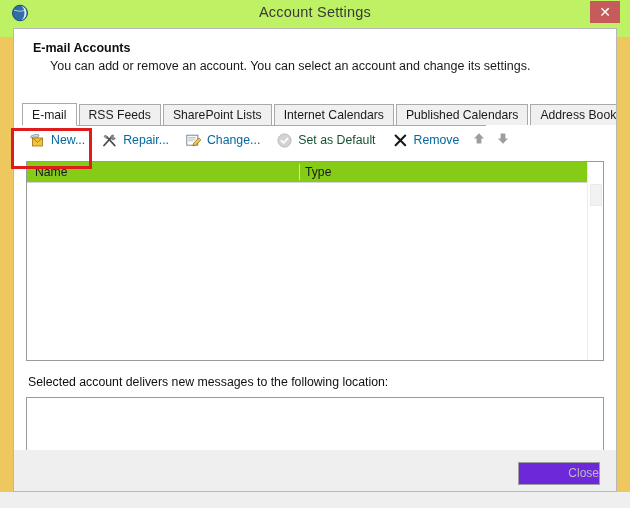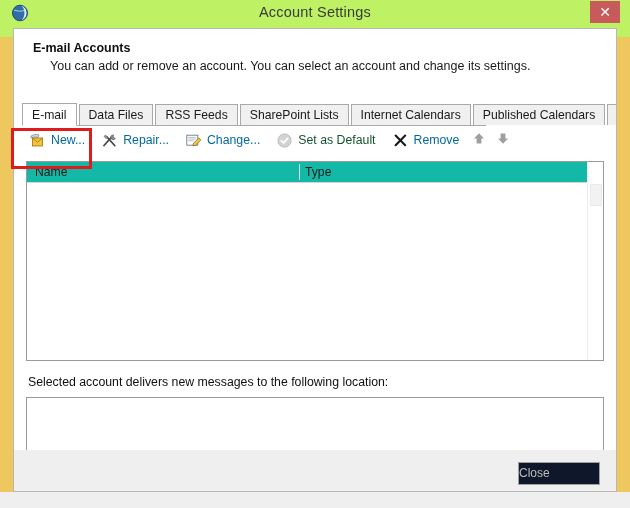--- a/index.html
+++ b/index.html
@@ -204,21 +204,21 @@
     border: 1px solid #9a9a9a;
     box-sizing: border-box;
     overflow: hidden;
   }
   #list-header {
     position: absolute;
     left: 0;
     top: 0;
     width: 100%;
     height: 21px;
-    background: #14b8a6;
+    background: #84cc16;
     border-bottom: 1px solid #d4d4d4;
     box-sizing: border-box;
   }
   .col-head {
     position: absolute;
     top: 3px;
     font-size: 12.2px;
     color: #1a1a1a;
     cursor: pointer;
   }
@@ -292,26 +292,26 @@
     border: 1px solid #b7b7b7;
     border-top: none;
     box-sizing: border-box;
   }
   #close-dlg-button {
     position: absolute;
     right: 16px;
     top: 12px;
     width: 82px;
     height: 23px;
-    background: #0f172a;
+    background: #6d28d9;
     border: 1px solid #a0a0a0;
     font-size: 12px;
     color: #bdbdbd;
     line-height: 21px;
-    text-align: left;
+    text-align: right;
     box-sizing: border-box;
     cursor: pointer;
   }
 
   
   #annotation-new {
     position: absolute;
     left: 11px;
     top: 128px;
     width: 81px;
@@ -342,21 +342,20 @@
 
   <div id="dialog-body">
 
     <div id="header-block">
       <div id="header-desc">You can add or remove an account. You can select an account and change its settings.</div>
       <div id="header-title">E-mail Accounts</div>
     </div>
 
     <div id="tab-strip">
       <div class="tab active">E-mail</div>
-      <div class="tab">Data Files</div>
       <div class="tab">RSS Feeds</div>
       <div class="tab">SharePoint Lists</div>
       <div class="tab">Internet Calendars</div>
       <div class="tab">Published Calendars</div>
       <div class="tab">Address Books</div>
     </div>
 
     <div id="tab-page">
 
       <div id="toolbar">

